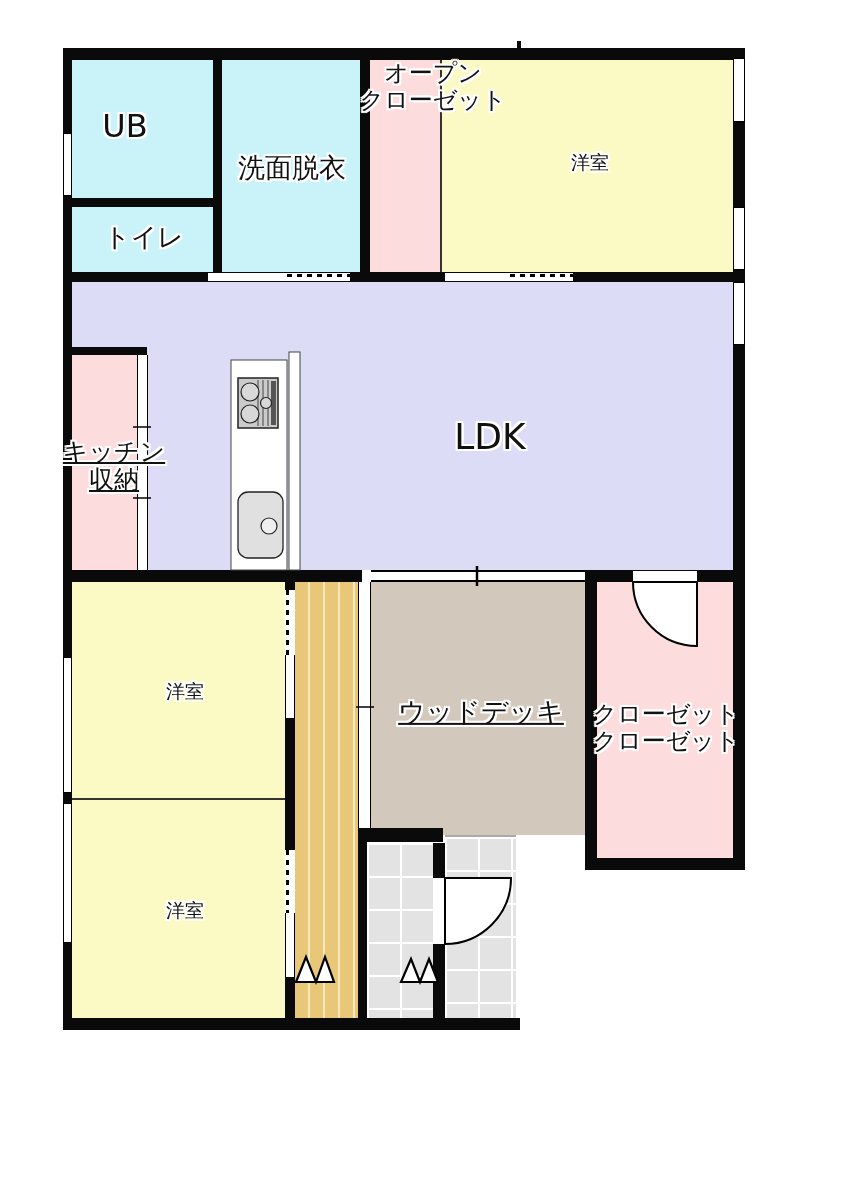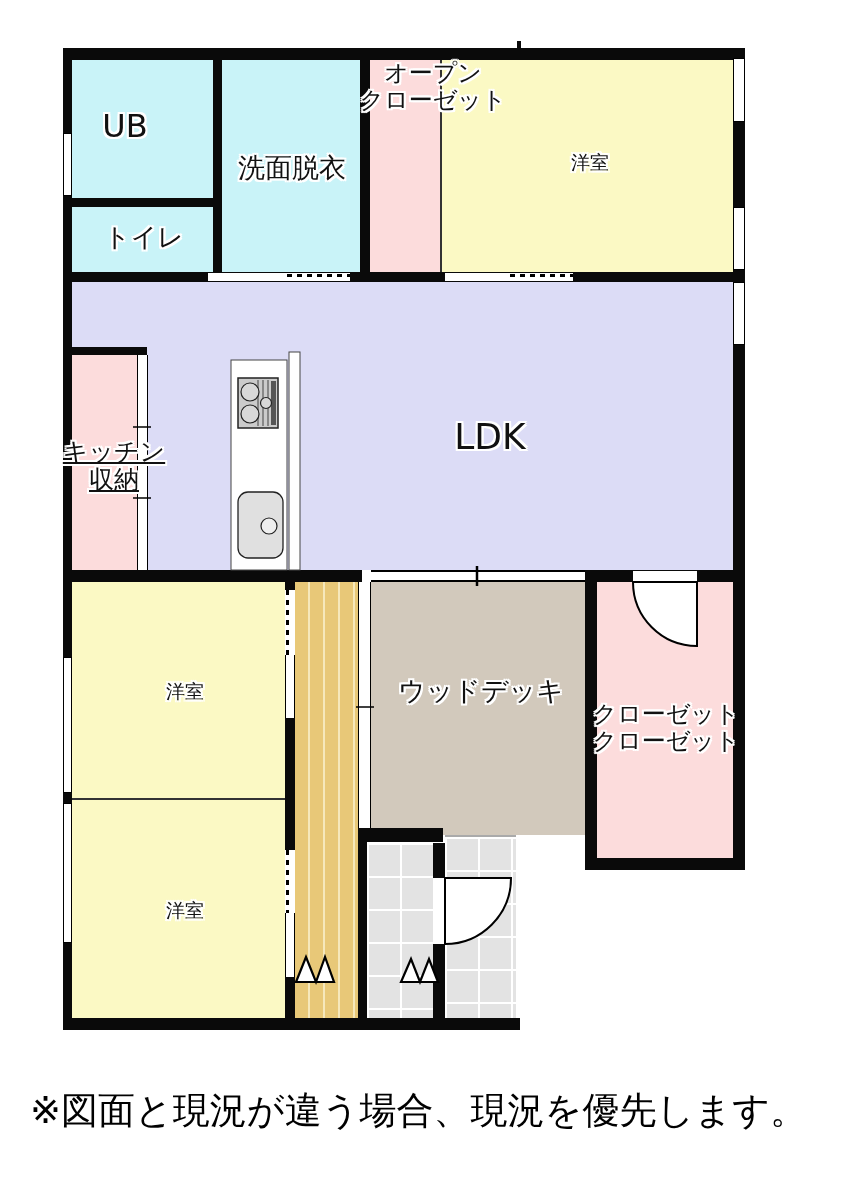--- a/index.html
+++ b/index.html
@@ -165,21 +165,20 @@
     <div>クローゼット</div>
   </div>
   <div class="lbl fs30" style="left:590px;top:163px;">洋室</div>
   <div class="lbl fs36" style="left:490px;top:437px;">LDK</div>
   <div class="lbl fs25" style="left:114px;top:466px;text-decoration:underline;">
     <div>キッチン</div>
     <div>収納</div>
   </div>
   <div class="lbl fs30" style="left:185px;top:692px;">洋室</div>
   <div class="lbl fs30" style="left:185px;top:911px;">洋室</div>
-  <div class="lbl fs27" style="left:481px;top:691px;">ウッドデッキ</div>
+  <div class="lbl fs27" style="left:481px;top:712px;text-decoration:underline;">ウッドデッキ</div>
   <div class="lbl fs24" style="left:666px;top:728px;">
     <div>クローゼット</div>
     <div>クローゼット</div>
   </div>
 
-  <div class="footnote">※図面と現況が違う場合、現況を優先します。</div>
 
 </div>
 
 </body></html>

